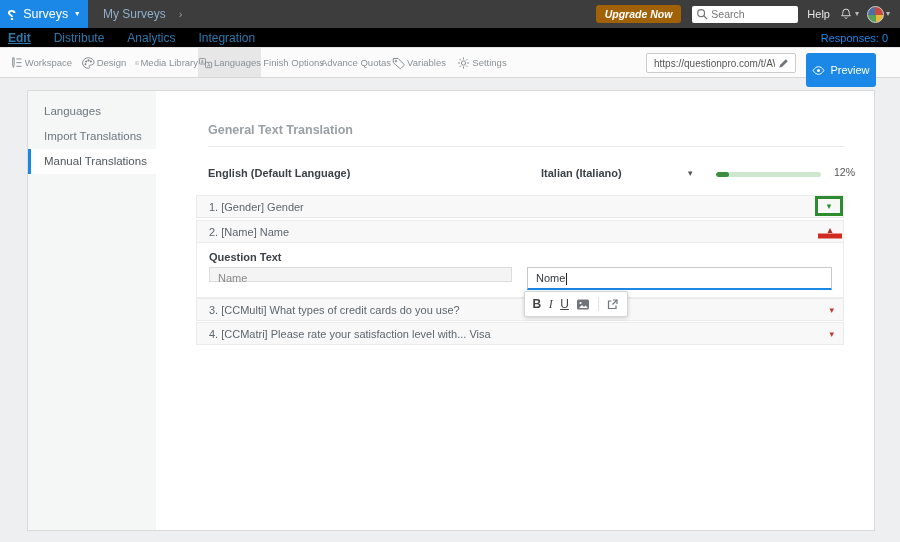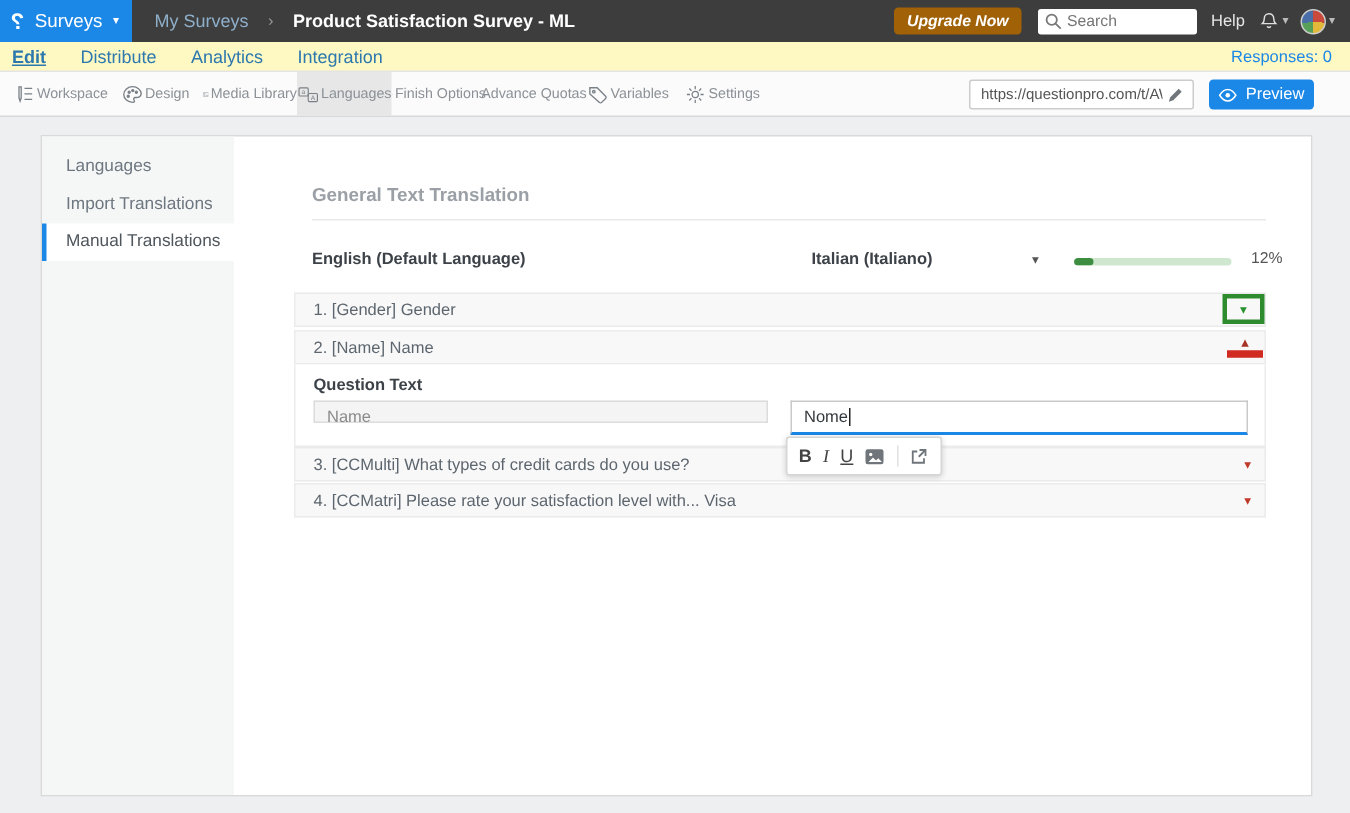--- a/index.html
+++ b/index.html
@@ -22,35 +22,35 @@
   .searchbox { margin-left:11px; width:106px; height:17px; background:#fff; border-radius:2px; display:flex; align-items:center; padding:0 4px; gap:3px; }
   .searchbox input { border:none; outline:none; flex:1; min-width:0; font-size:10.5px; font-family:inherit; color:#333; }
   .helplink { margin-left:9px; color:#e6e6e6; font-size:11px; cursor:pointer; }
   .bellwrap { margin-left:9px; display:flex; align-items:center; gap:2px; cursor:pointer; }
   .caret.gray { color:#bbb; }
   .avatarwrap { margin-left:8px; margin-right:10px; display:flex; align-items:center; gap:2px; cursor:pointer; }
   .avatar { width:17px; height:17px; border-radius:50%; border:1.5px solid #cfcfcf;
             background:conic-gradient(#c94a3d 0 95deg, #e2b93b 95deg 180deg, #58a05a 180deg 262deg, #4a6fa8 262deg 360deg); }
 
   
-  .mainnav { height:20px; background:#fef9c3; border-bottom:1px solid #e4e4e4; display:flex; align-items:center; padding-left:8px; gap:23px; }
+  .mainnav { height:20px; background:#000000; border-bottom:1px solid #e4e4e4; display:flex; align-items:center; padding-left:8px; gap:23px; }
   .navitem { font-size:12px; color:#2d78ad; cursor:pointer; }
   .navitem.active { text-decoration:underline; font-weight:bold; }
   .responses { margin-left:auto; margin-right:12px; font-size:11px; color:#1b87e6; }
 
   
   .ribbon { height:30px; background:#fbfbfb; border-bottom:1px solid #d8d8d8; display:flex; align-items:stretch; padding-left:9px; position:relative; }
   .ritem { width:63px; display:flex; flex-direction:row; align-items:center; justify-content:center; gap:1px; cursor:pointer; }
   .ritem.active { background:#e7e7e7; }
   .ritem svg { display:block; }
   .rlabel { font-size:9.5px; color:#8b9197; white-space:nowrap; }
   .urlbox { position:absolute; left:646px; top:5px; width:150px; height:20px; background:#fff; border:1px solid #cccccc; border-radius:2px; display:flex; align-items:center; }
   .urlbox input { flex:1; min-width:0; border:none; outline:none; font-size:10px; color:#555; padding:0 3px 0 7px; font-family:inherit; background:transparent; }
   .urlpencil { padding-right:6px; display:flex; align-items:center; cursor:pointer; }
-  .previewbtn { position:absolute; left:806px; top:5px; width:70px; height:20px; background:#1b87e6; border:none; border-radius:3px;
+  .previewbtn { position:absolute; left:806px; top:5px; width:70px; height:34px; background:#1b87e6; border:none; border-radius:3px;
                 color:#fff; font-size:11px; display:flex; align-items:center; justify-content:center; gap:5px; cursor:pointer; font-family:inherit; }
 
   
   .card { position:absolute; left:27px; top:90px; width:848px; height:441px; background:#fff; border:1px solid #d9d9d9; }
   .sidebar { position:absolute; left:0; top:0; bottom:0; width:128px; background:#f5f6f6; padding-top:8px; }
   .sitem { height:25px; line-height:25px; padding-left:16px; font-size:11.5px; color:#6e7780; cursor:pointer; }
   .sitem.active { background:#fff; border-left:3px solid #1b87e6; padding-left:13px; color:#4f565c; }
 
   .content { position:absolute; left:128px; top:0; right:0; bottom:0; }
   .tabs { position:absolute; left:52px; right:30px; top:32px; height:24px; border-bottom:1px solid #e9e9e9; display:flex; gap:27px; }
@@ -102,21 +102,20 @@
 <div class="screen">
 
   <header class="topbar">
     <div class="brand">
       <span class="logoglyph">?</span>
       <span class="brand-label">Surveys</span>
       <span class="caret white">▾</span>
     </div>
     <span class="crumb-parent">My Surveys</span>
     <span class="crumb-sep">›</span>
-    <span class="crumb-title">Product Satisfaction Survey - ML</span>
 
     <button class="upgrade">Upgrade Now</button>
 
     <div class="searchbox">
       <svg width="12" height="12" viewBox="0 0 14 14" fill="none" stroke="#777" stroke-width="1.4">
         <circle cx="6" cy="6" r="4"></circle>
           <path d="M9 9l4 4"></path>
       </svg>
       <input type="text" placeholder="Search" style="">
     </div>

